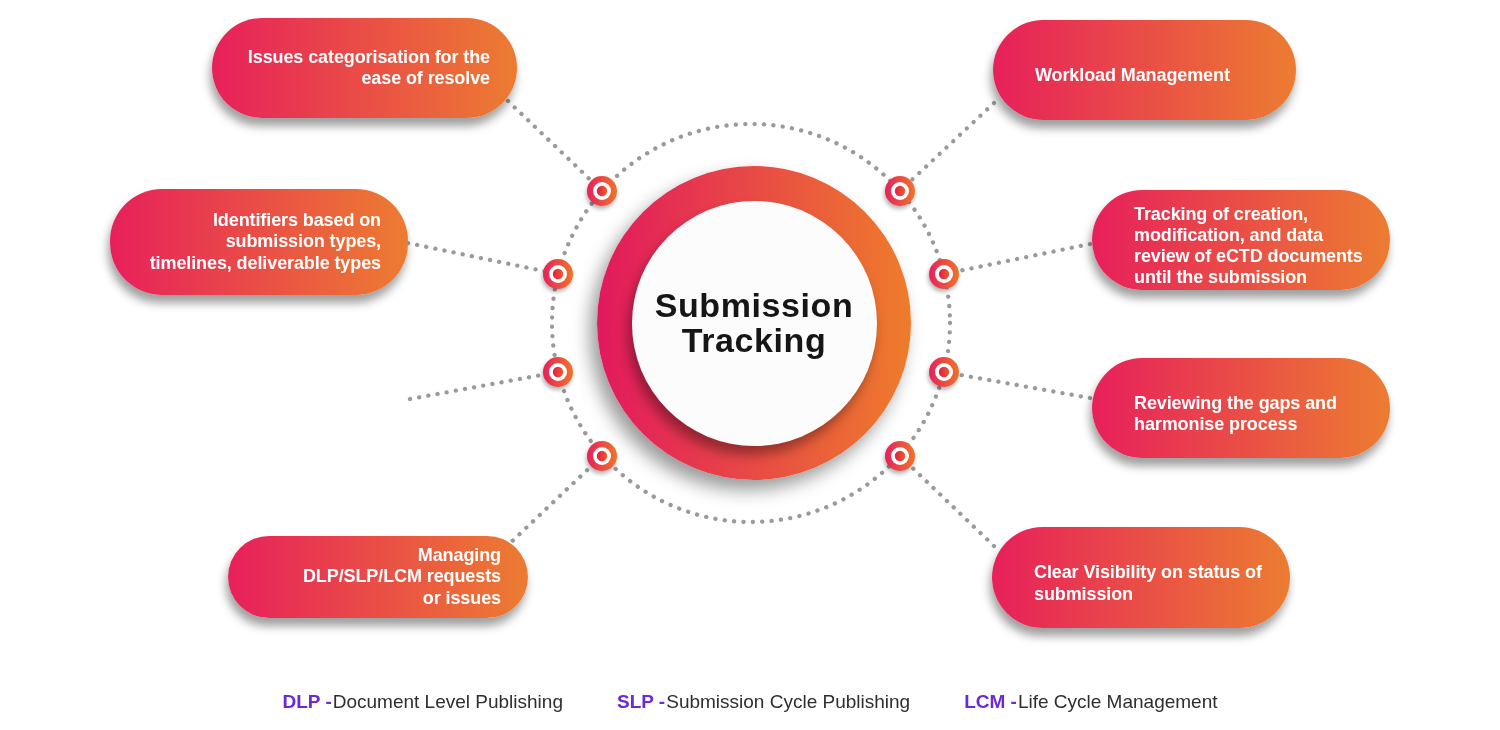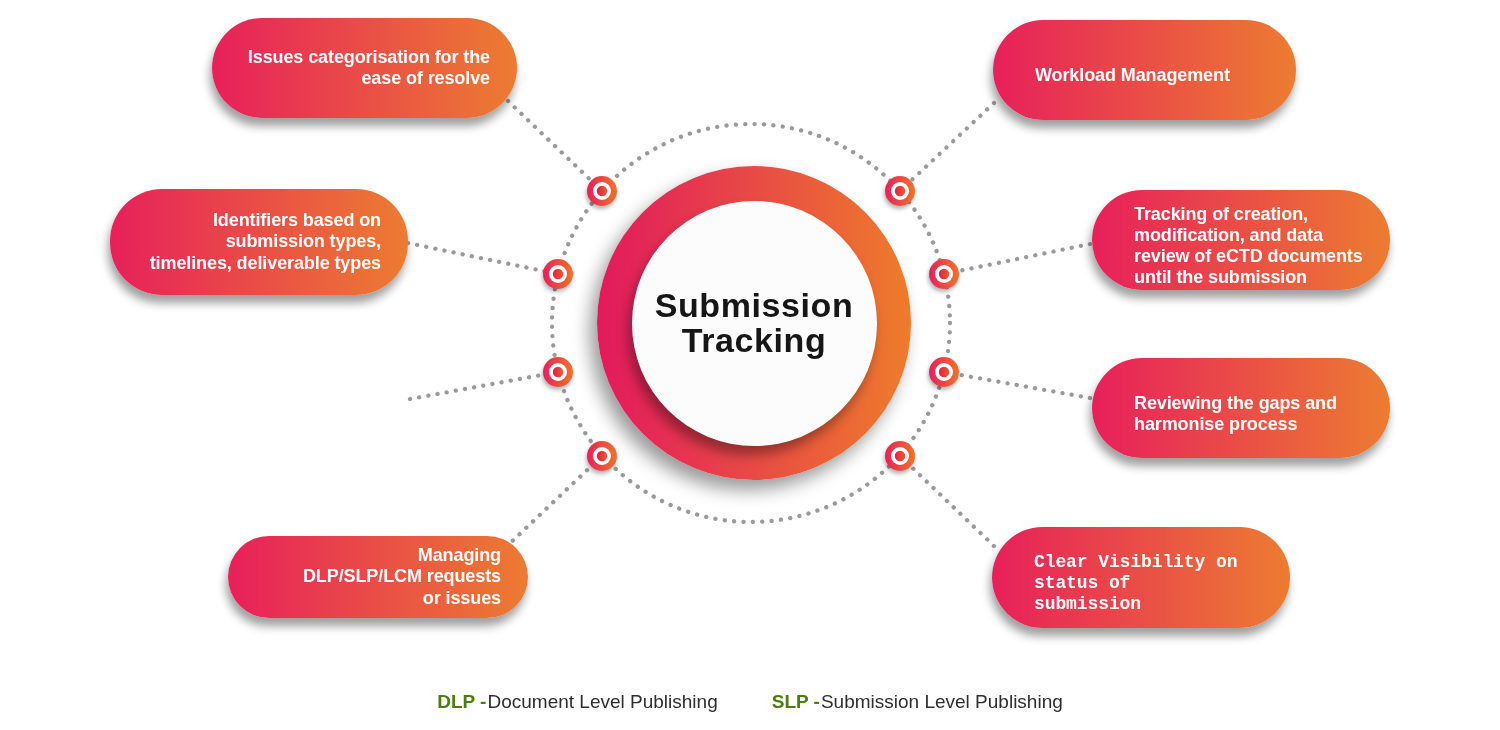--- a/index.html
+++ b/index.html
@@ -38,21 +38,21 @@
     letter-spacing:0.6px;margin:0;
   }
   .center-title span{display:block;}
 
   .legend{
     position:absolute;left:0;right:0;top:691px;
     display:flex;justify-content:center;gap:54px;
     font-size:19px;color:#2e2e2e;
   }
   .legend-item{white-space:nowrap;}
-  .legend-abbr{font-weight:bold;color:#4d7c0f;text-align:right;}
+  .legend-abbr{font-weight:bold;color:#6d28d9;text-align:right;}
   .legend-label{margin-left:1px;font-weight:normal;}
 </style>
 </head>
 <body>
 
 <div class="stage">
 
   <svg class="connector-layer" width="1500" height="730" viewBox="0 0 1500 730" xmlns="http://www.w3.org/2000/svg">
     <defs>
       <linearGradient id="nodeRing" x1="0" y1="0" x2="1" y2="0">
@@ -148,27 +148,30 @@
   <div class="pill pill-right" style="left:1092px;top:358px;width:298px;height:100px;">
     <div class="pill-text">Reviewing the gaps and
 harmonise process</div>
   </div>
   <div class="pill pill-right" style="left:1092px;top:190px;width:298px;height:100px;">
     <div class="pill-text">Tracking of creation,
 modification, and data
 review of eCTD documents
 until the submission</div>
   </div>
-  <div class="pill pill-right" style="left:992px;top:527px;width:298px;height:101px;font-family:Liberation Mono, monospace;">
+  <div class="pill pill-right" style="left:992px;top:527px;width:298px;height:101px;">
     <div class="pill-text">Clear Visibility on status of
 submission</div>
   </div>
 
   <div class="legend">
     <div class="legend-item">
       <span class="legend-abbr">DLP -</span><span class="legend-label">Document Level Publishing</span>
     </div>
     <div class="legend-item">
-      <span class="legend-abbr">SLP -</span><span class="legend-label">Submission Level Publishing</span>
+      <span class="legend-abbr">SLP -</span><span class="legend-label">Submission Cycle Publishing</span>
+    </div>
+    <div class="legend-item">
+      <span class="legend-abbr">LCM -</span><span class="legend-label">Life Cycle Management</span>
     </div>
   </div>
 
 </div>
 
 </body></html>

